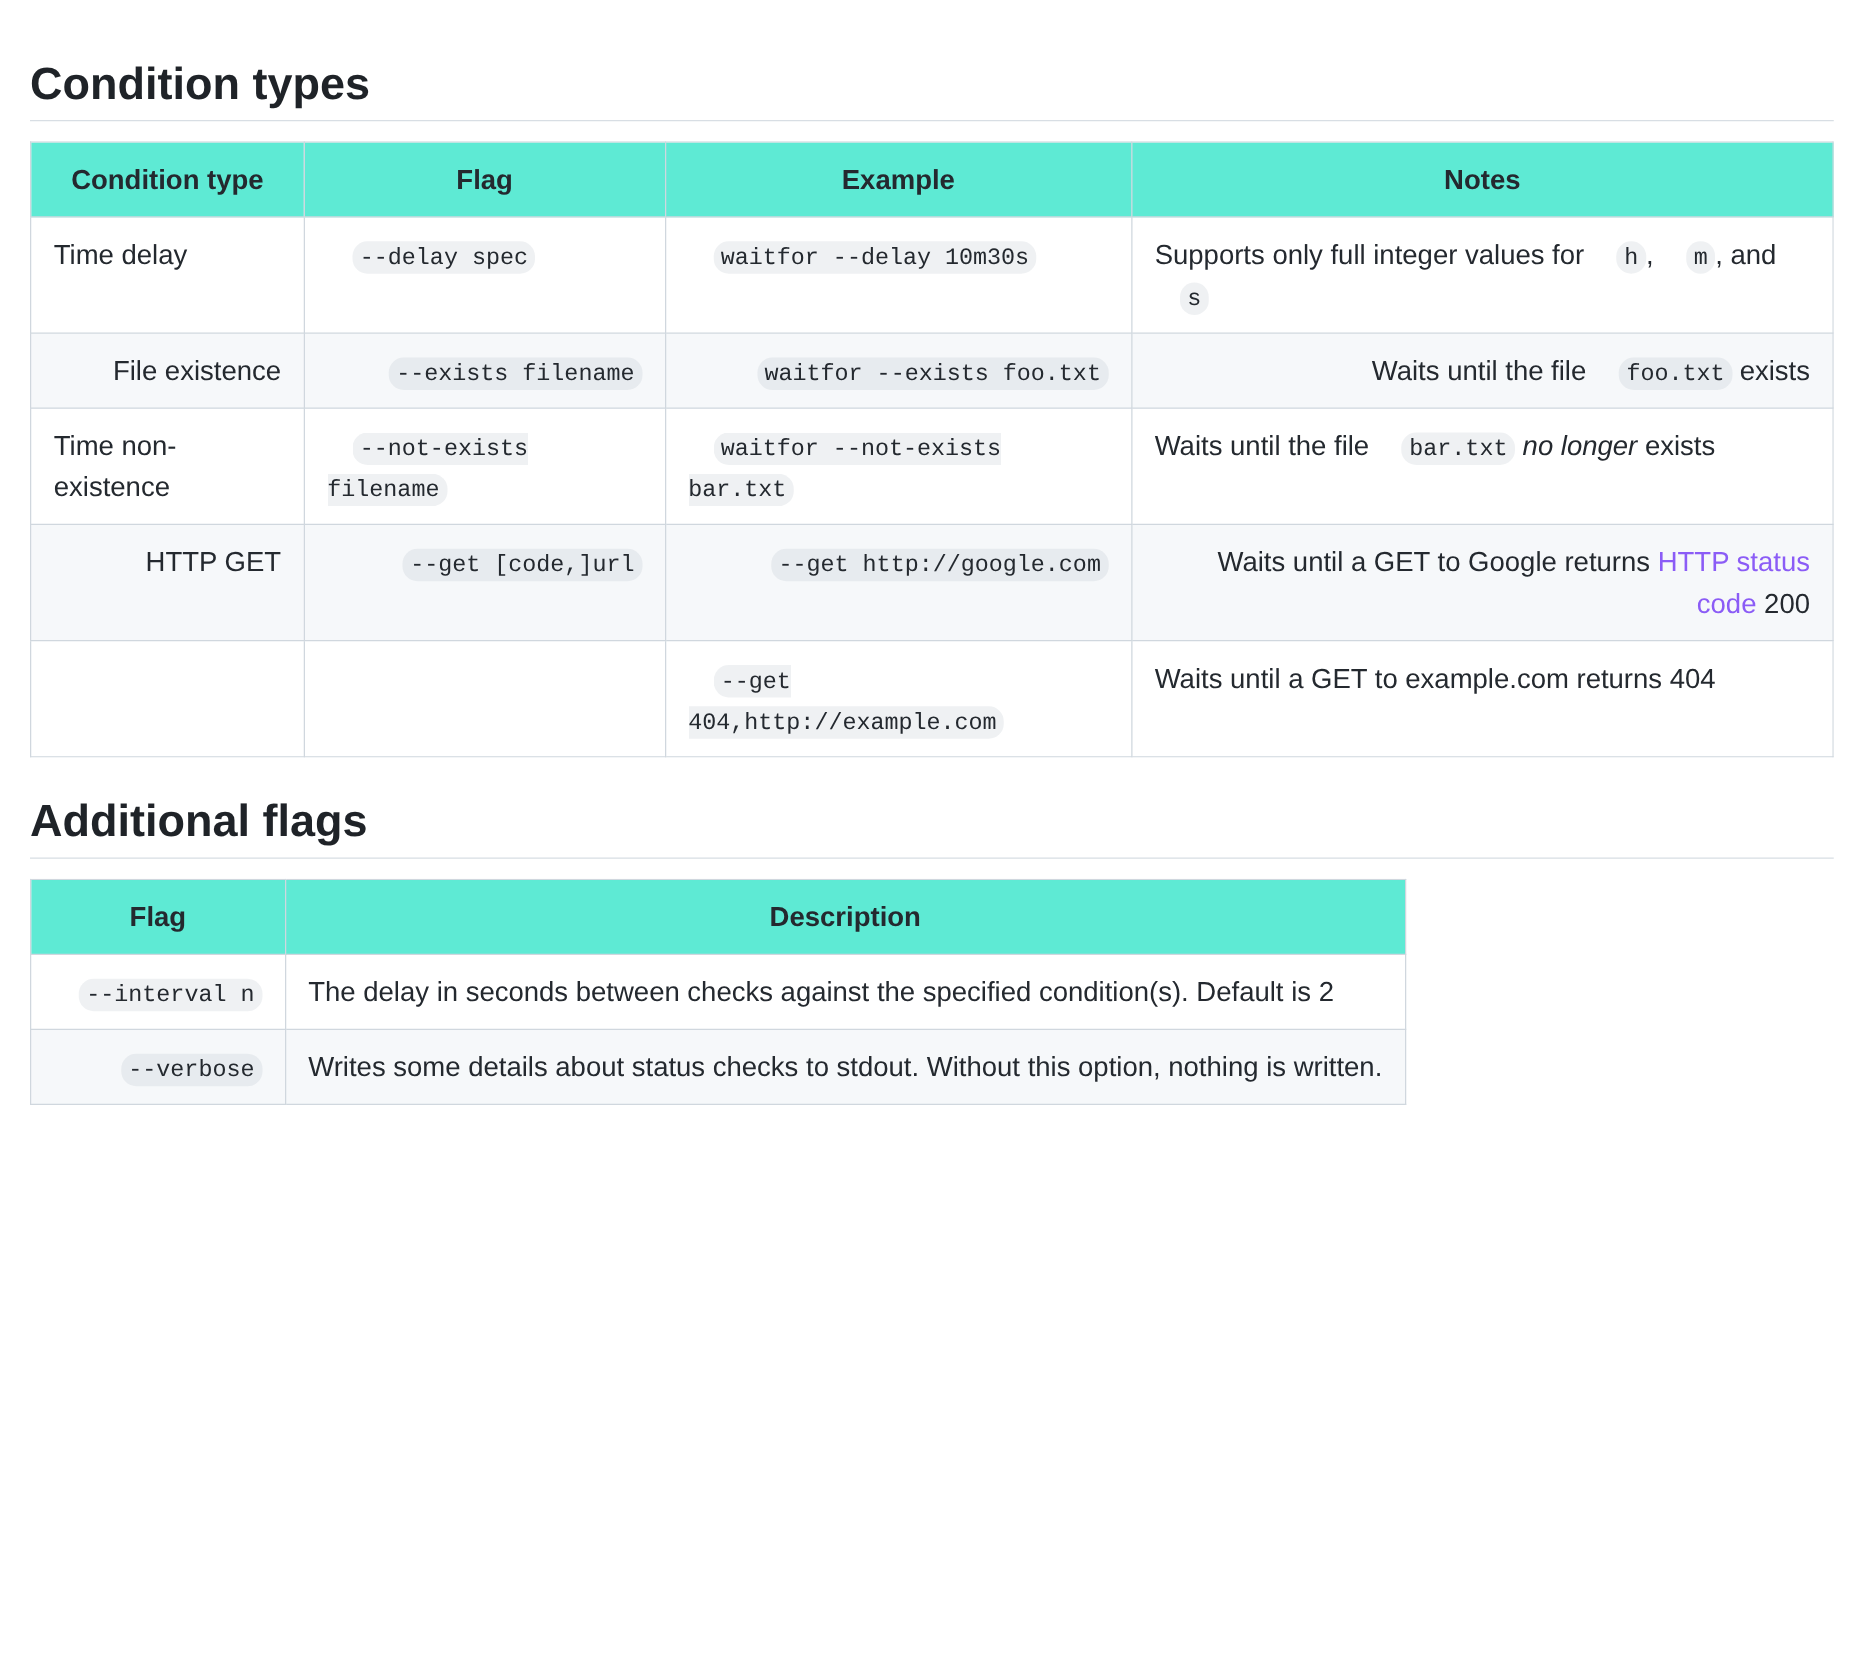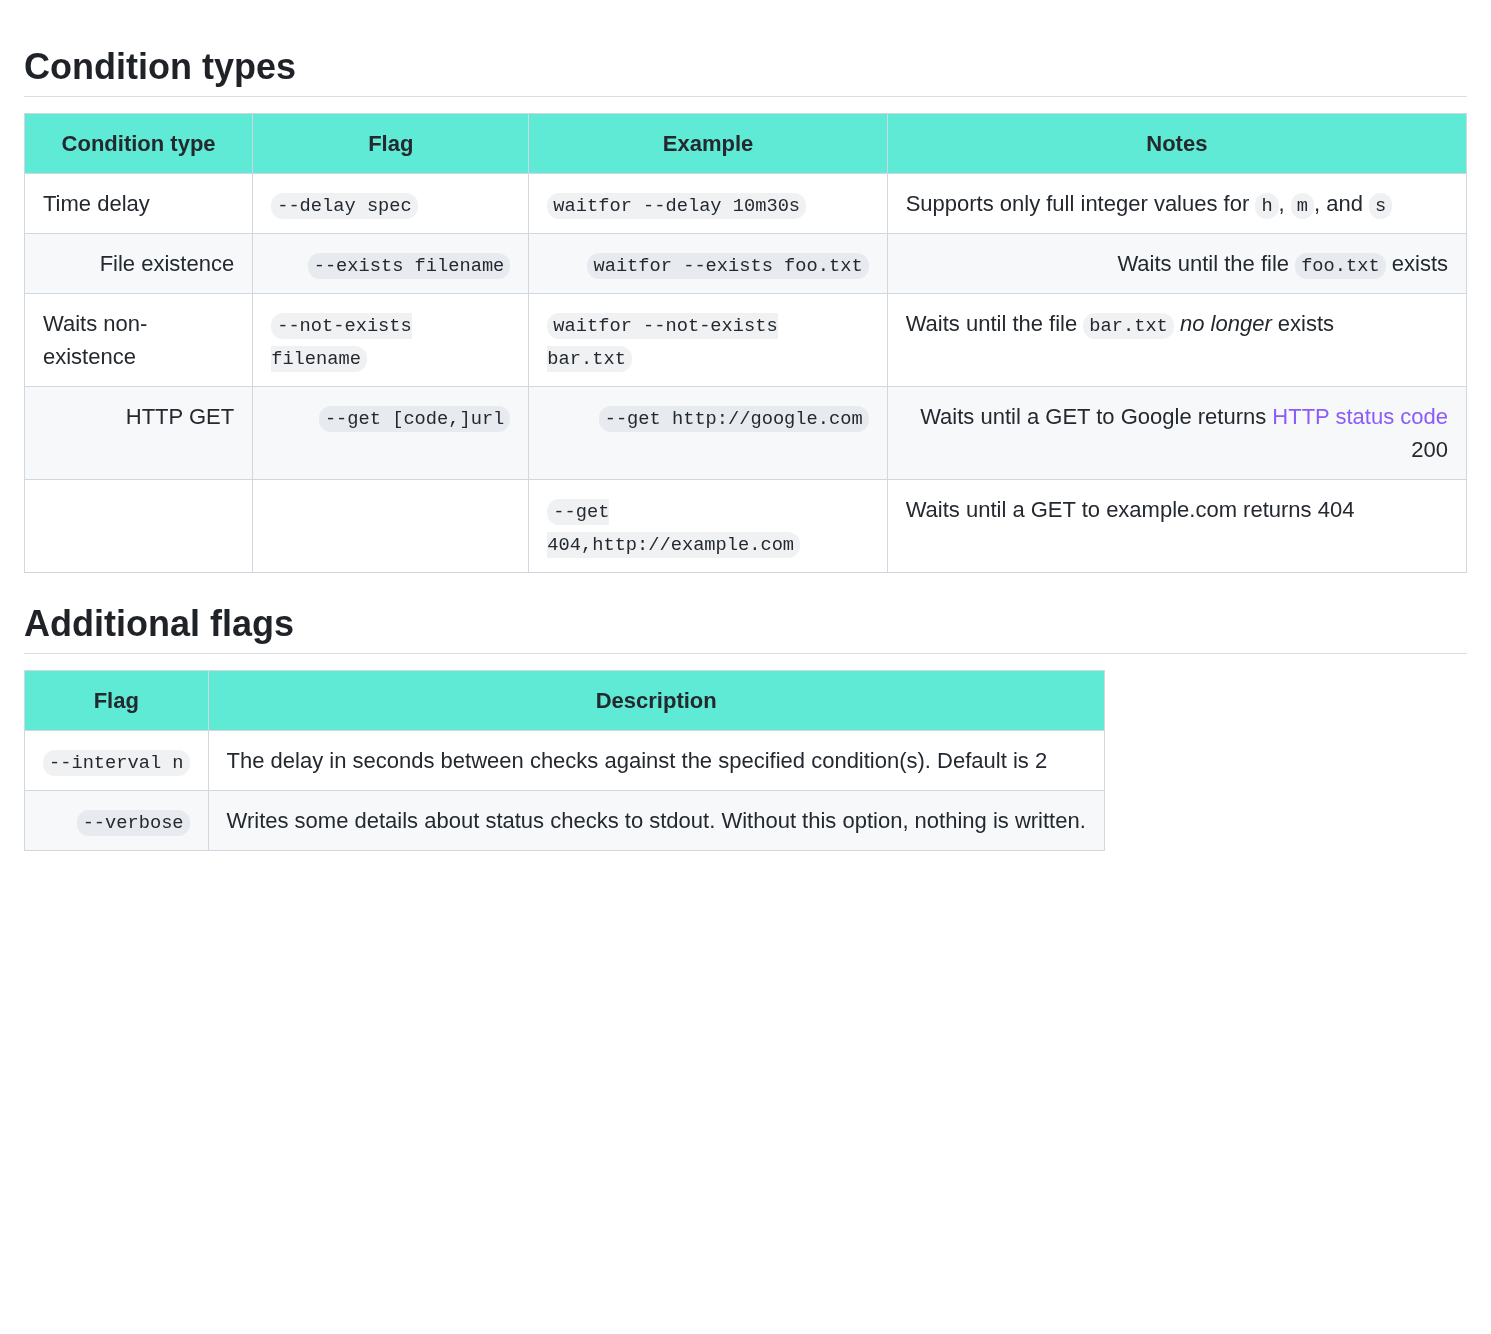--- a/index.html
+++ b/index.html
@@ -47,20 +47,21 @@
       text-align: center;
       background: #5eead4;
     }
     code {
       font-family: ui-monospace, SFMono-Regular, "SF Mono", Menlo, Consolas, "Liberation Mono", monospace;
       background: rgba(175, 184, 193, 0.2);
       border-radius: 12px;
       padding: 2px 6px;
       font-size: 85%;
       white-space: normal;
+      margin-left: 20px;
     }
     em {
     }
     a {
       color: #8b5cf6;
       text-decoration: none;
     }
   </style>
 </head>
 <body>
@@ -90,21 +91,21 @@
     <tr>
       <td>File existence</td>
       <td><code>--exists filename</code></td>
       <td><code>waitfor --exists foo.txt</code></td>
       <td>
         <span>Waits until the file </span><code>foo.txt</code><span> exists</span>
       </td>
     </tr>
 
     <tr>
-      <td>Waits non-existence</td>
+      <td>Time non-existence</td>
       <td><code>--not-exists filename</code></td>
       <td><code>waitfor --not-exists bar.txt</code></td>
       <td>
         <span>Waits until the file </span><code>bar.txt</code> <em>no longer</em><span> exists</span>
       </td>
     </tr>
 
     <tr>
       <td>HTTP GET</td>
       <td><code>--get [code,]url</code></td>

